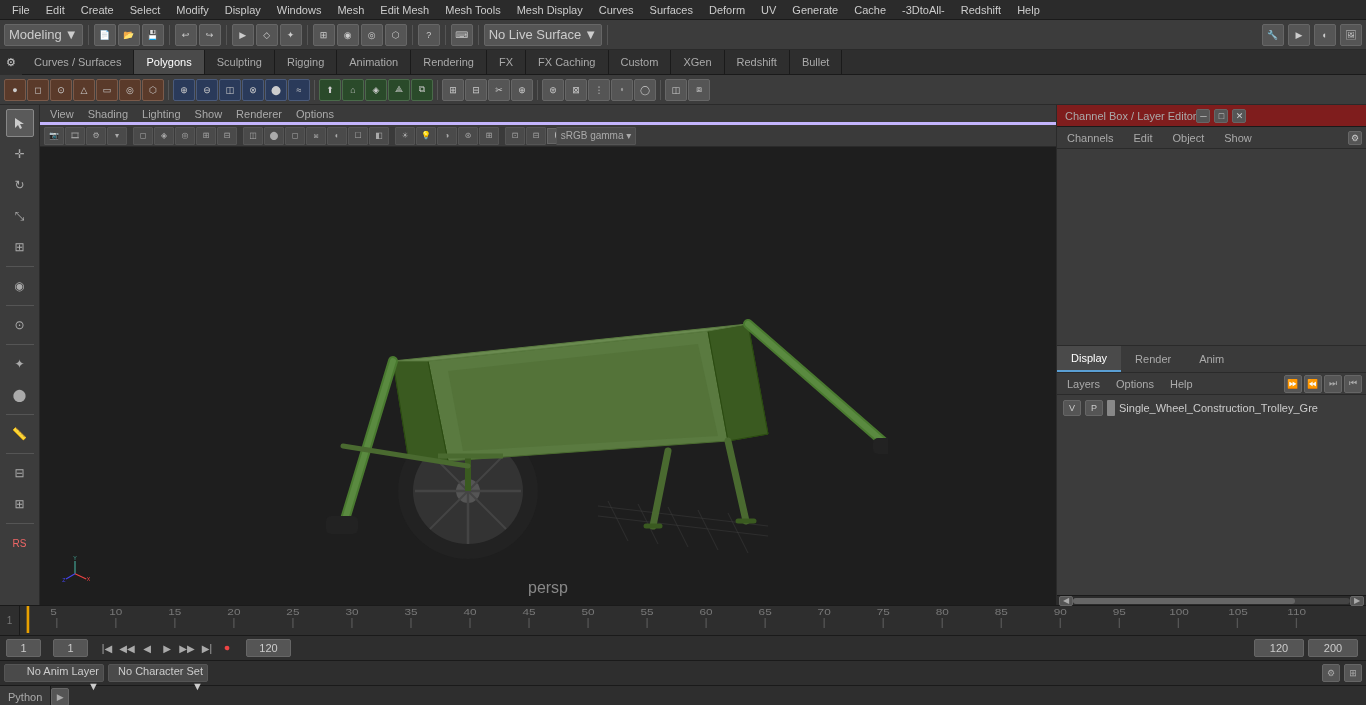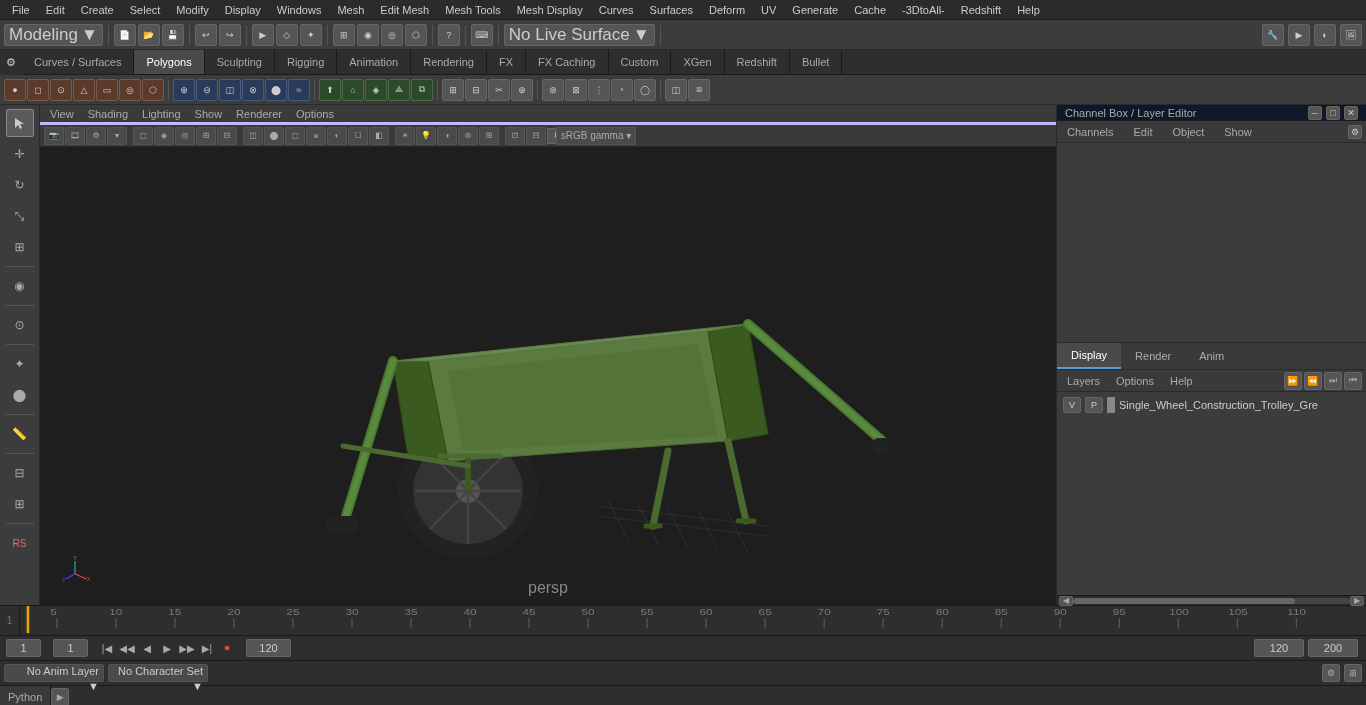--- a/index.html
+++ b/index.html
@@ -6,21 +6,21 @@
     body { width: 1366px; height: 705px; background: #3c3c3c; font-family: Arial, sans-serif; font-size: 11px; color: #ccc; overflow: hidden; }
 
     
     #menu-bar { display: flex; align-items: center; height: 20px; background: #2b2b2b; padding: 0 4px; border-bottom: 1px solid #1a1a1a; }
     .menu-item { padding: 0 8px; height: 100%; display: flex; align-items: center; cursor: pointer; color: #ccc; font-size: 11px; }
 
     
     #toolbar1 { display: flex; align-items: center; height: 30px; background: #3c3c3c; padding: 0 4px; border-bottom: 1px solid #2a2a2a; gap: 2px; }
     .tb-btn { width: 22px; height: 22px; background: #555; border: 1px solid #666; border-radius: 2px; cursor: pointer; display: flex; align-items: center; justify-content: center; font-size: 9px; color: #ccc; }
     .tb-sep { width: 1px; height: 20px; background: #555; margin: 0 3px; }
-    .tb-dropdown { height: 22px; background: #555; border: 1px solid #666; border-radius: 2px; color: #ccc; font-size: 17px; padding: 0 4px; cursor: pointer; display: flex; align-items: center; gap: 3px; }
+    .tb-dropdown { height: 22px; background: #555; border: 1px solid #666; border-radius: 2px; color: #ccc; font-size: 13px; padding: 0 4px; cursor: pointer; display: flex; align-items: center; gap: 3px; }
 
     
     #tab-bar { display: flex; align-items: center; height: 25px; background: #2e2e2e; border-bottom: 1px solid #1a1a1a; }
     .tab-settings { width: 22px; height: 25px; display: flex; align-items: center; justify-content: center; background: #2e2e2e; cursor: pointer; }
     .tab-item { padding: 0 12px; height: 100%; display: flex; align-items: center; cursor: pointer; font-size: 11px; color: #aaa; border-right: 1px solid #1a1a1a; }
     .tab-item.active { background: #4a4a4a; color: #fff; }
 
     
     #toolbar2 { display: flex; align-items: center; height: 30px; background: #3c3c3c; padding: 0 4px; border-bottom: 1px solid #2a2a2a; gap: 1px; }
 
@@ -41,21 +41,21 @@
     #viewport-toolbar { display: flex; align-items: center; height: 22px; background: #3a3a3a; padding: 0 4px; gap: 1px; border-bottom: 1px solid #2a2a2a; }
     .vp-tb-btn { width: 20px; height: 18px; background: #4a4a4a; border: 1px solid #555; border-radius: 1px; cursor: pointer; display: flex; align-items: center; justify-content: center; font-size: 8px; color: #aaa; }
 
     #viewport-canvas { width: 100%; height: calc(100% - 42px); position: relative; background: #1e1e1e; display: flex; align-items: center; justify-content: center; }
 
     #persp-label { position: absolute; bottom: 8px; left: 50%; transform: translateX(-50%); color: #888; font-size: 16px; }
     #axis-indicator { position: absolute; bottom: 20px; left: 20px; width: 30px; height: 30px; }
 
     
     #right-panel { width: 310px; background: #3c3c3c; border-left: 1px solid #2a2a2a; display: flex; flex-direction: column; }
-    #right-panel-header { height: 16px; background: #0f172a; display: flex; align-items: center; justify-content: space-between; padding: 0 8px; border-bottom: 1px solid #1a1a1a; }
+    #right-panel-header { height: 22px; background: #7f1d1d; display: flex; align-items: center; padding: 0 8px; border-bottom: 1px solid #1a1a1a; }
     #right-panel-title { font-size: 11px; color: #aaa; }
     #right-panel-btns { display: flex; gap: 4px; }
     .rp-btn { width: 14px; height: 14px; background: #555; border: 1px solid #666; border-radius: 2px; cursor: pointer; display: flex; align-items: center; justify-content: center; font-size: 9px; }
 
     #channel-box-tabs { display: flex; height: 22px; background: #3a3a3a; border-bottom: 1px solid #2a2a2a; }
     .cb-tab { padding: 0 10px; height: 100%; display: flex; align-items: center; cursor: pointer; font-size: 11px; color: #aaa; }
 
     #channel-box-content { flex: 1; background: #3c3c3c; overflow: hidden; }
 
     #display-tabs { display: flex; height: 28px; background: #3a3a3a; border-bottom: 1px solid #2a2a2a; border-top: 1px solid #2a2a2a; }

